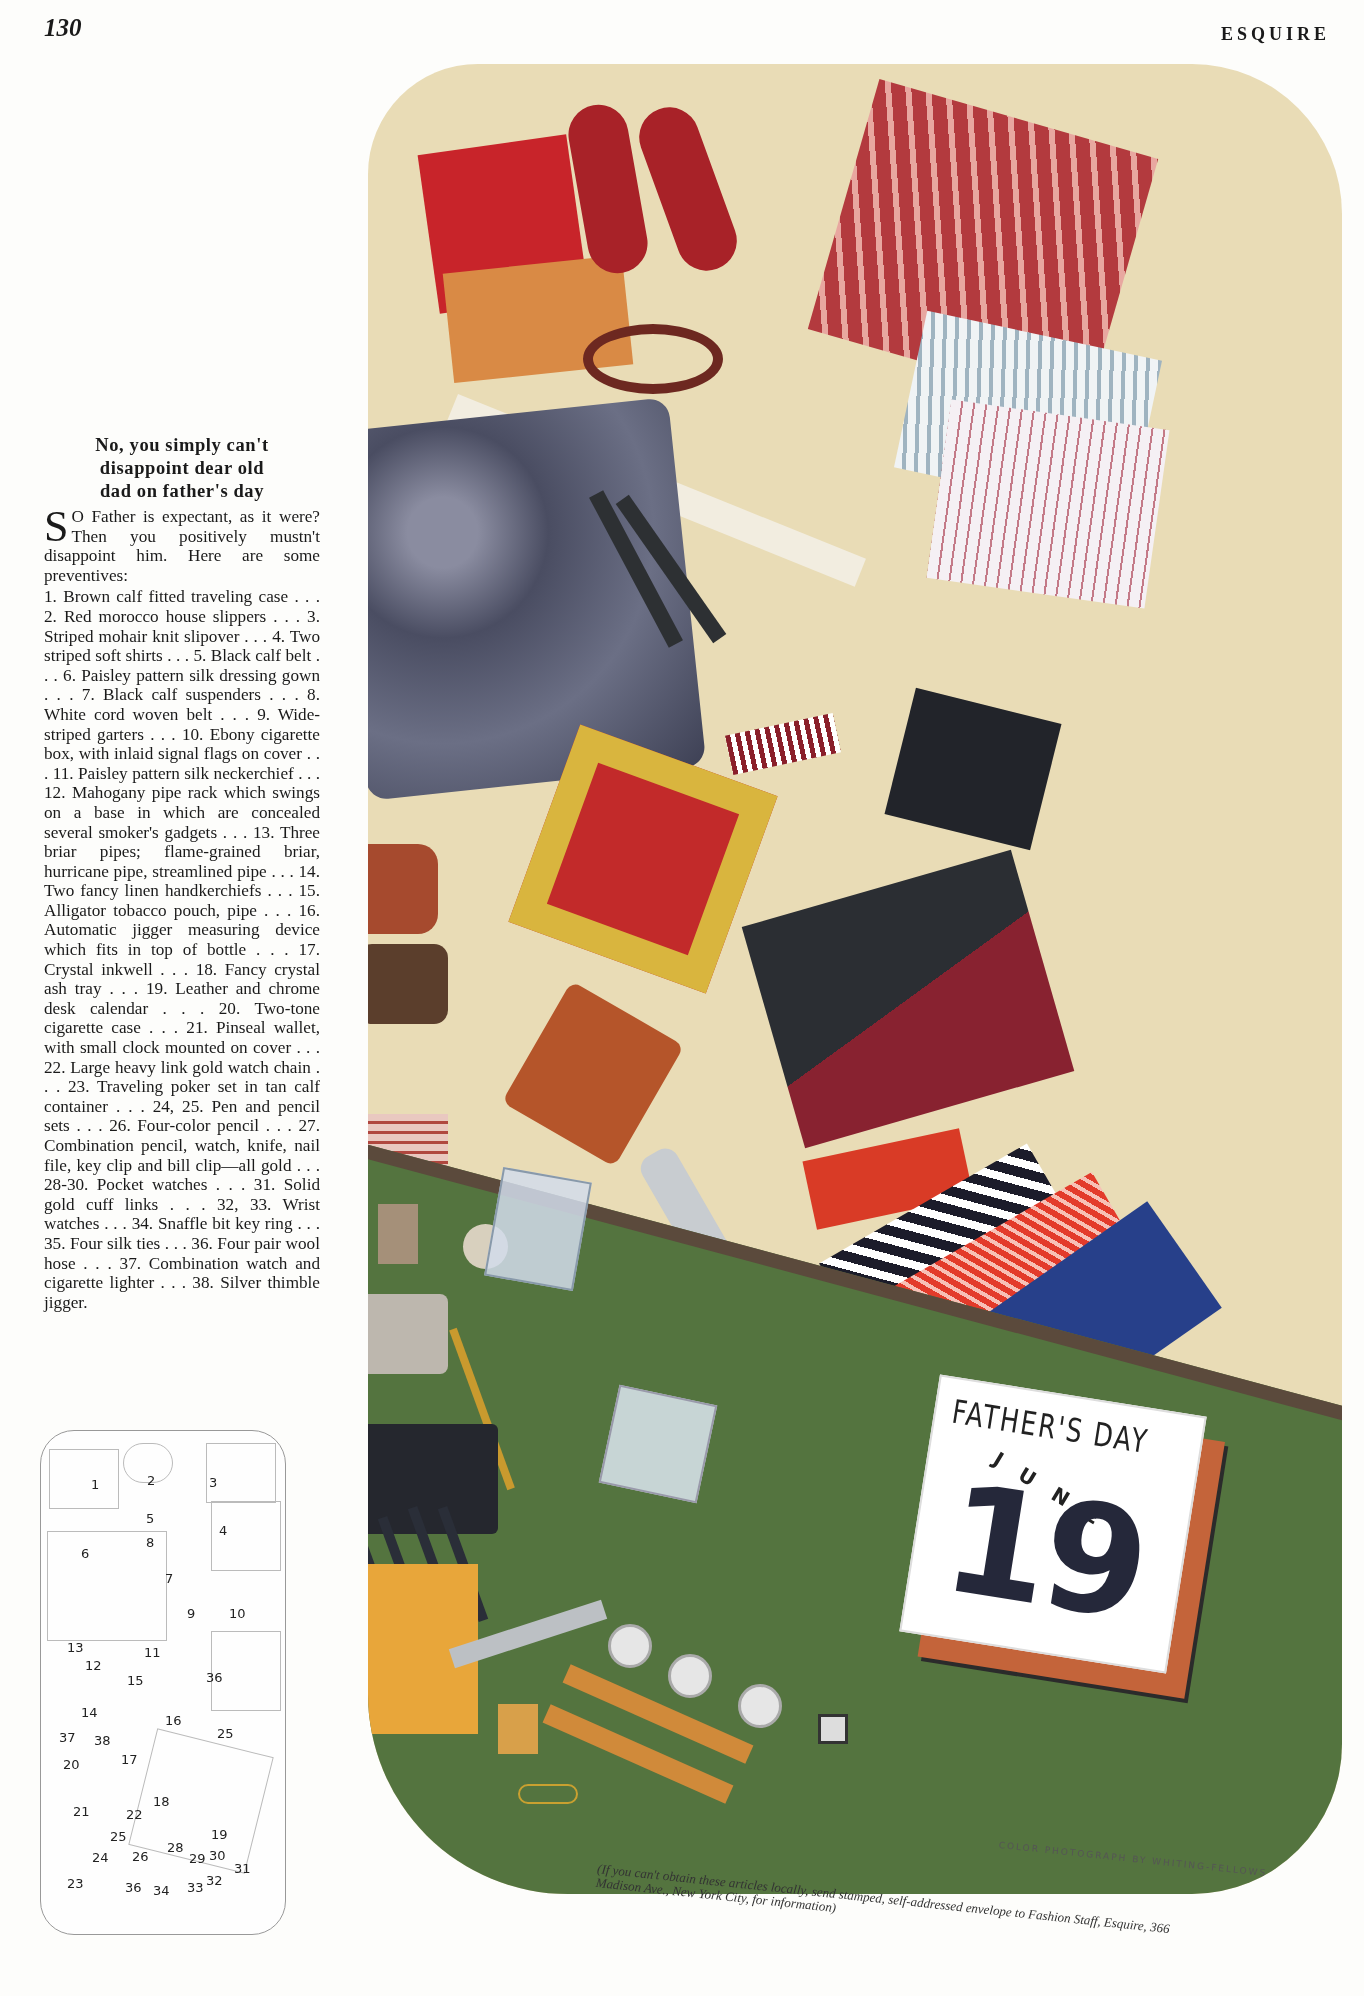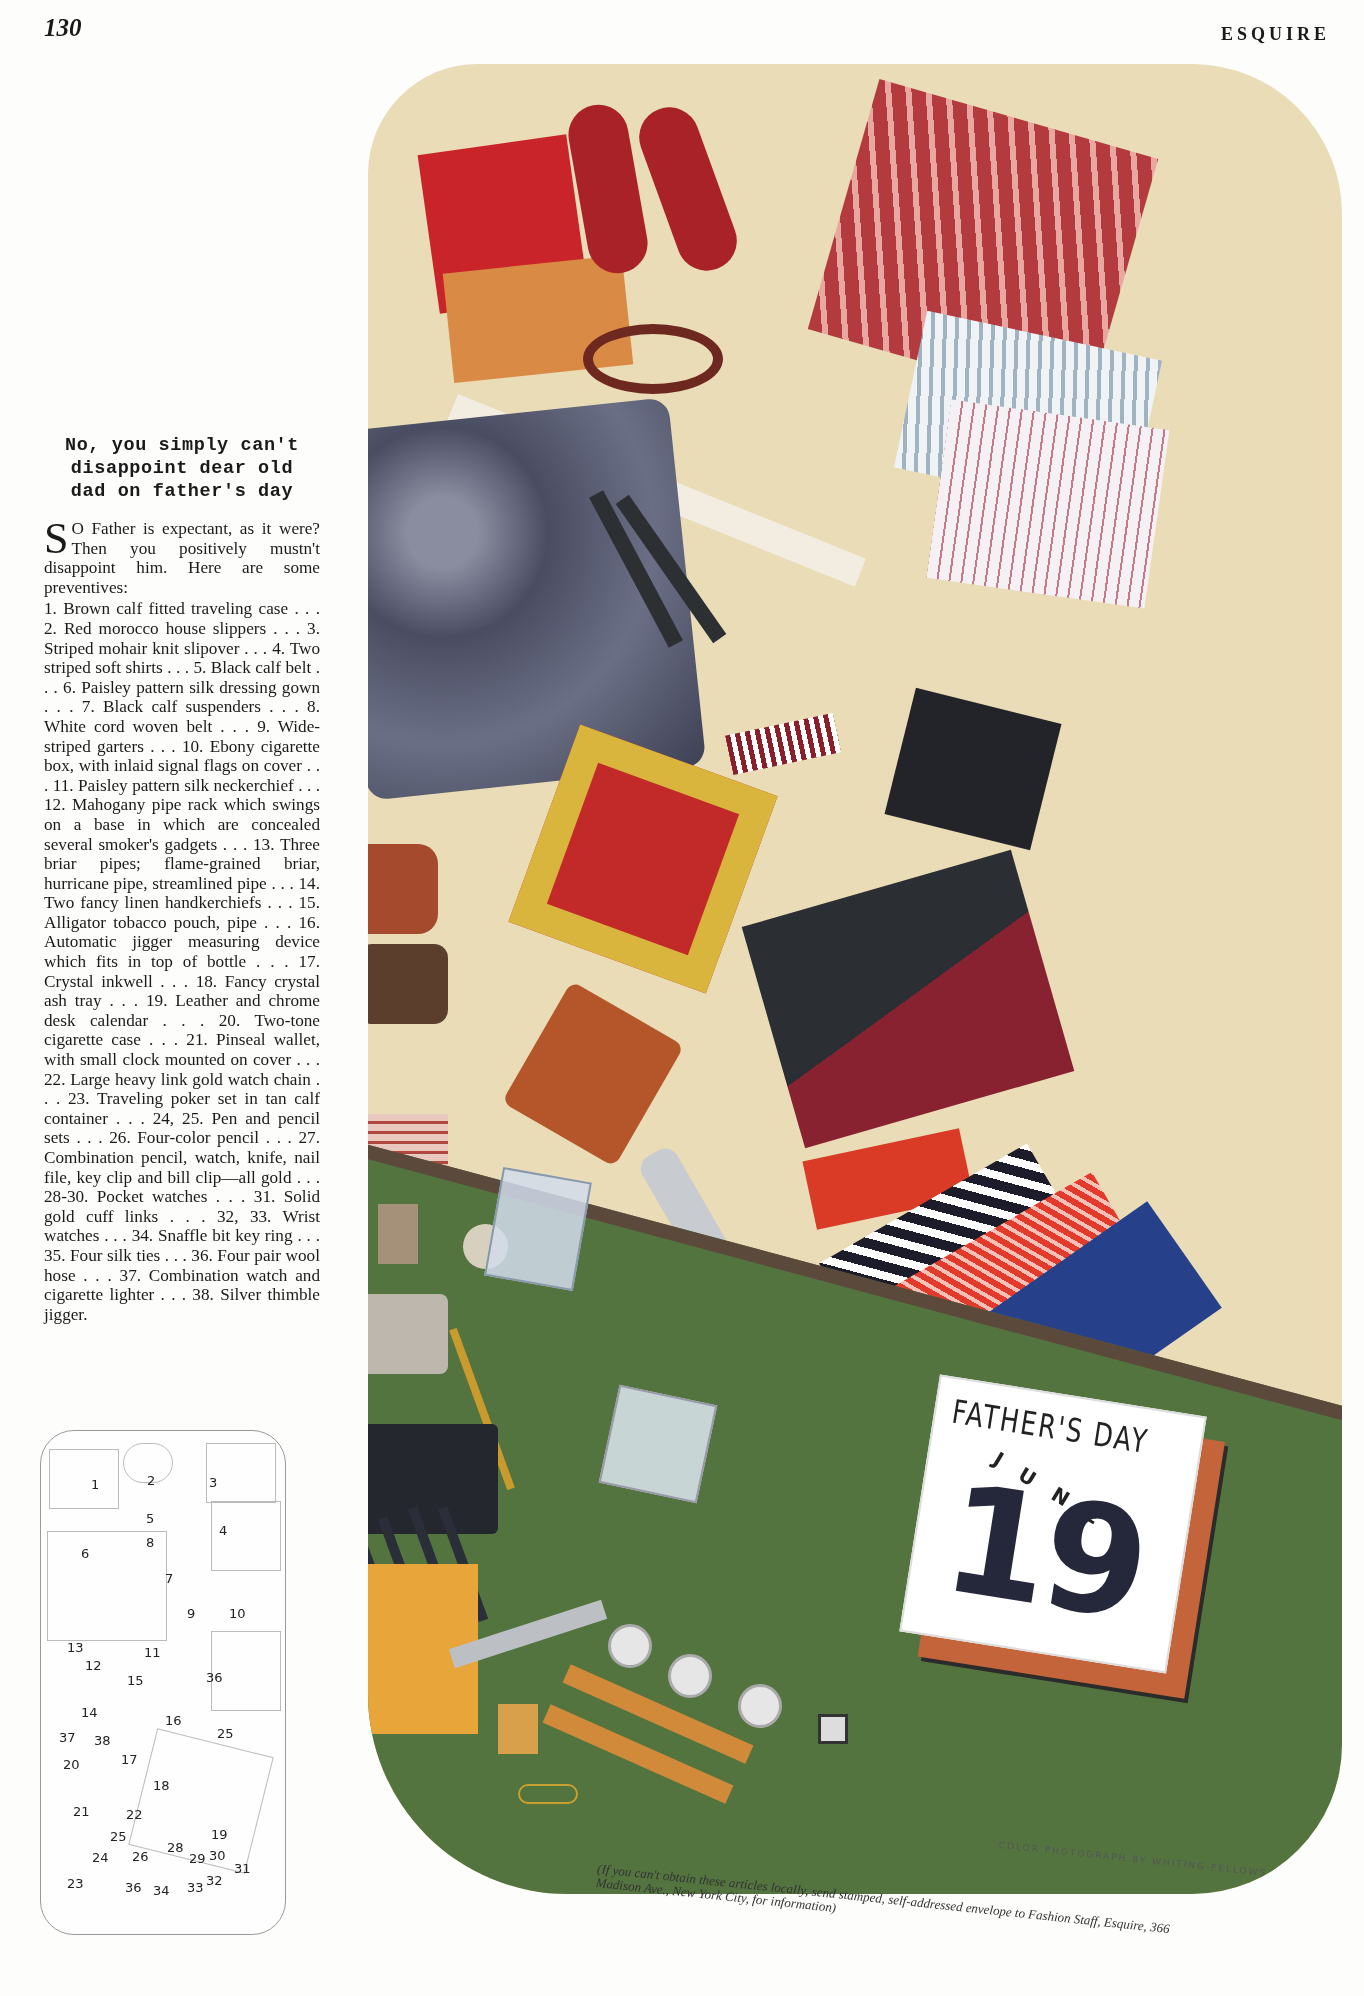--- a/index.html
+++ b/index.html
@@ -3,21 +3,21 @@
 <meta charset="utf-8">
 <style>
   * { box-sizing: border-box; margin: 0; padding: 0; }
   html, body { width: 1364px; height: 1996px; background: #fdfdfb; overflow: hidden; }
   body { position: relative; font-family: "DejaVu Serif", serif; color: #1a1a1a; }
 
   .page-number { position: absolute; left: 44px; top: 14px; font-family: "Liberation Serif", serif; font-weight: bold; font-style: italic; font-size: 25px; }
   .masthead { position: absolute; left: 1221px; top: 24px; font-family: "Liberation Serif", serif; font-weight: bold; font-size: 18px; letter-spacing: 4px; }
 
   .text-col { position: absolute; left: 44px; top: 434px; width: 276px; }
-  .headline { font-family: Liberation Mono, monospace; font-weight: bold; font-size: 18.5px; line-height: 23px; text-align: center; letter-spacing: 0.6px; margin-bottom: 16px; }
+  .headline { font-family: Liberation Serif, serif; font-weight: bold; font-size: 18.5px; line-height: 23px; text-align: center; letter-spacing: 0.6px; margin-bottom: 4px; }
   .body { font-family: "Liberation Serif", serif; font-size: 17.2px; line-height: 19.6px; text-align: justify; }
   .body .dropcap { float: left; font-size: 44px; line-height: 36px; margin: 2px 3px 0 0; font-family: "Liberation Serif", serif; }
   .body p { margin-bottom: 2px; }
 
   
   .photo { position: absolute; left: 368px; top: 64px; width: 974px; height: 1830px; border-radius: 110px 150px 150px 200px; background: #e9dcb6; overflow: hidden; }
   .shape { position: absolute; }
   .green-table { position: absolute; left: -40px; top: 1070px; width: 1160px; height: 900px; background: #54743f; transform: rotate(15deg); transform-origin: 0 0; border-top: 14px solid #5b4a3c; }
 
   .calendar { position: absolute; left: 550px; top: 1330px; width: 270px; height: 260px; background: #fff; transform: rotate(9deg); border: 2px solid #ddd; box-shadow: 22px 22px 0 #c4643a, 26px 26px 0 #2b2b2b; }
@@ -153,21 +153,21 @@
     <span class="key-label" style="left: 44px; top: 227px;">12</span>
     <span class="key-label" style="left: 86px; top: 242px;">15</span>
     <span class="key-label" style="left: 165px; top: 239px;">36</span>
     <span class="key-label" style="left: 40px; top: 274px;">14</span>
     <span class="key-label" style="left: 124px; top: 282px; text-align: right;">16</span>
     <span class="key-label" style="left: 176px; top: 295px;">25</span>
     <span class="key-label" style="left: 18px; top: 299px;">37</span>
     <span class="key-label" style="left: 53px; top: 302px;">38</span>
     <span class="key-label" style="left: 80px; top: 321px;">17</span>
     <span class="key-label" style="left: 22px; top: 326px;">20</span>
-    <span class="key-label" style="left: 112px; top: 347px; text-align: right;">18</span>
+    <span class="key-label" style="left: 112px; top: 363px; text-align: right;">18</span>
     <span class="key-label" style="left: 32px; top: 373px;">21</span>
     <span class="key-label" style="left: 85px; top: 376px;">22</span>
     <span class="key-label" style="left: 170px; top: 396px;">19</span>
     <span class="key-label" style="left: 69px; top: 398px;">25</span>
     <span class="key-label" style="left: 126px; top: 409px;">28</span>
     <span class="key-label" style="left: 51px; top: 419px;">24</span>
     <span class="key-label" style="left: 91px; top: 418px;">26</span>
     <span class="key-label" style="left: 148px; top: 420px;">29</span>
     <span class="key-label" style="left: 168px; top: 417px;">30</span>
     <span class="key-label" style="left: 193px; top: 430px;">31</span>

